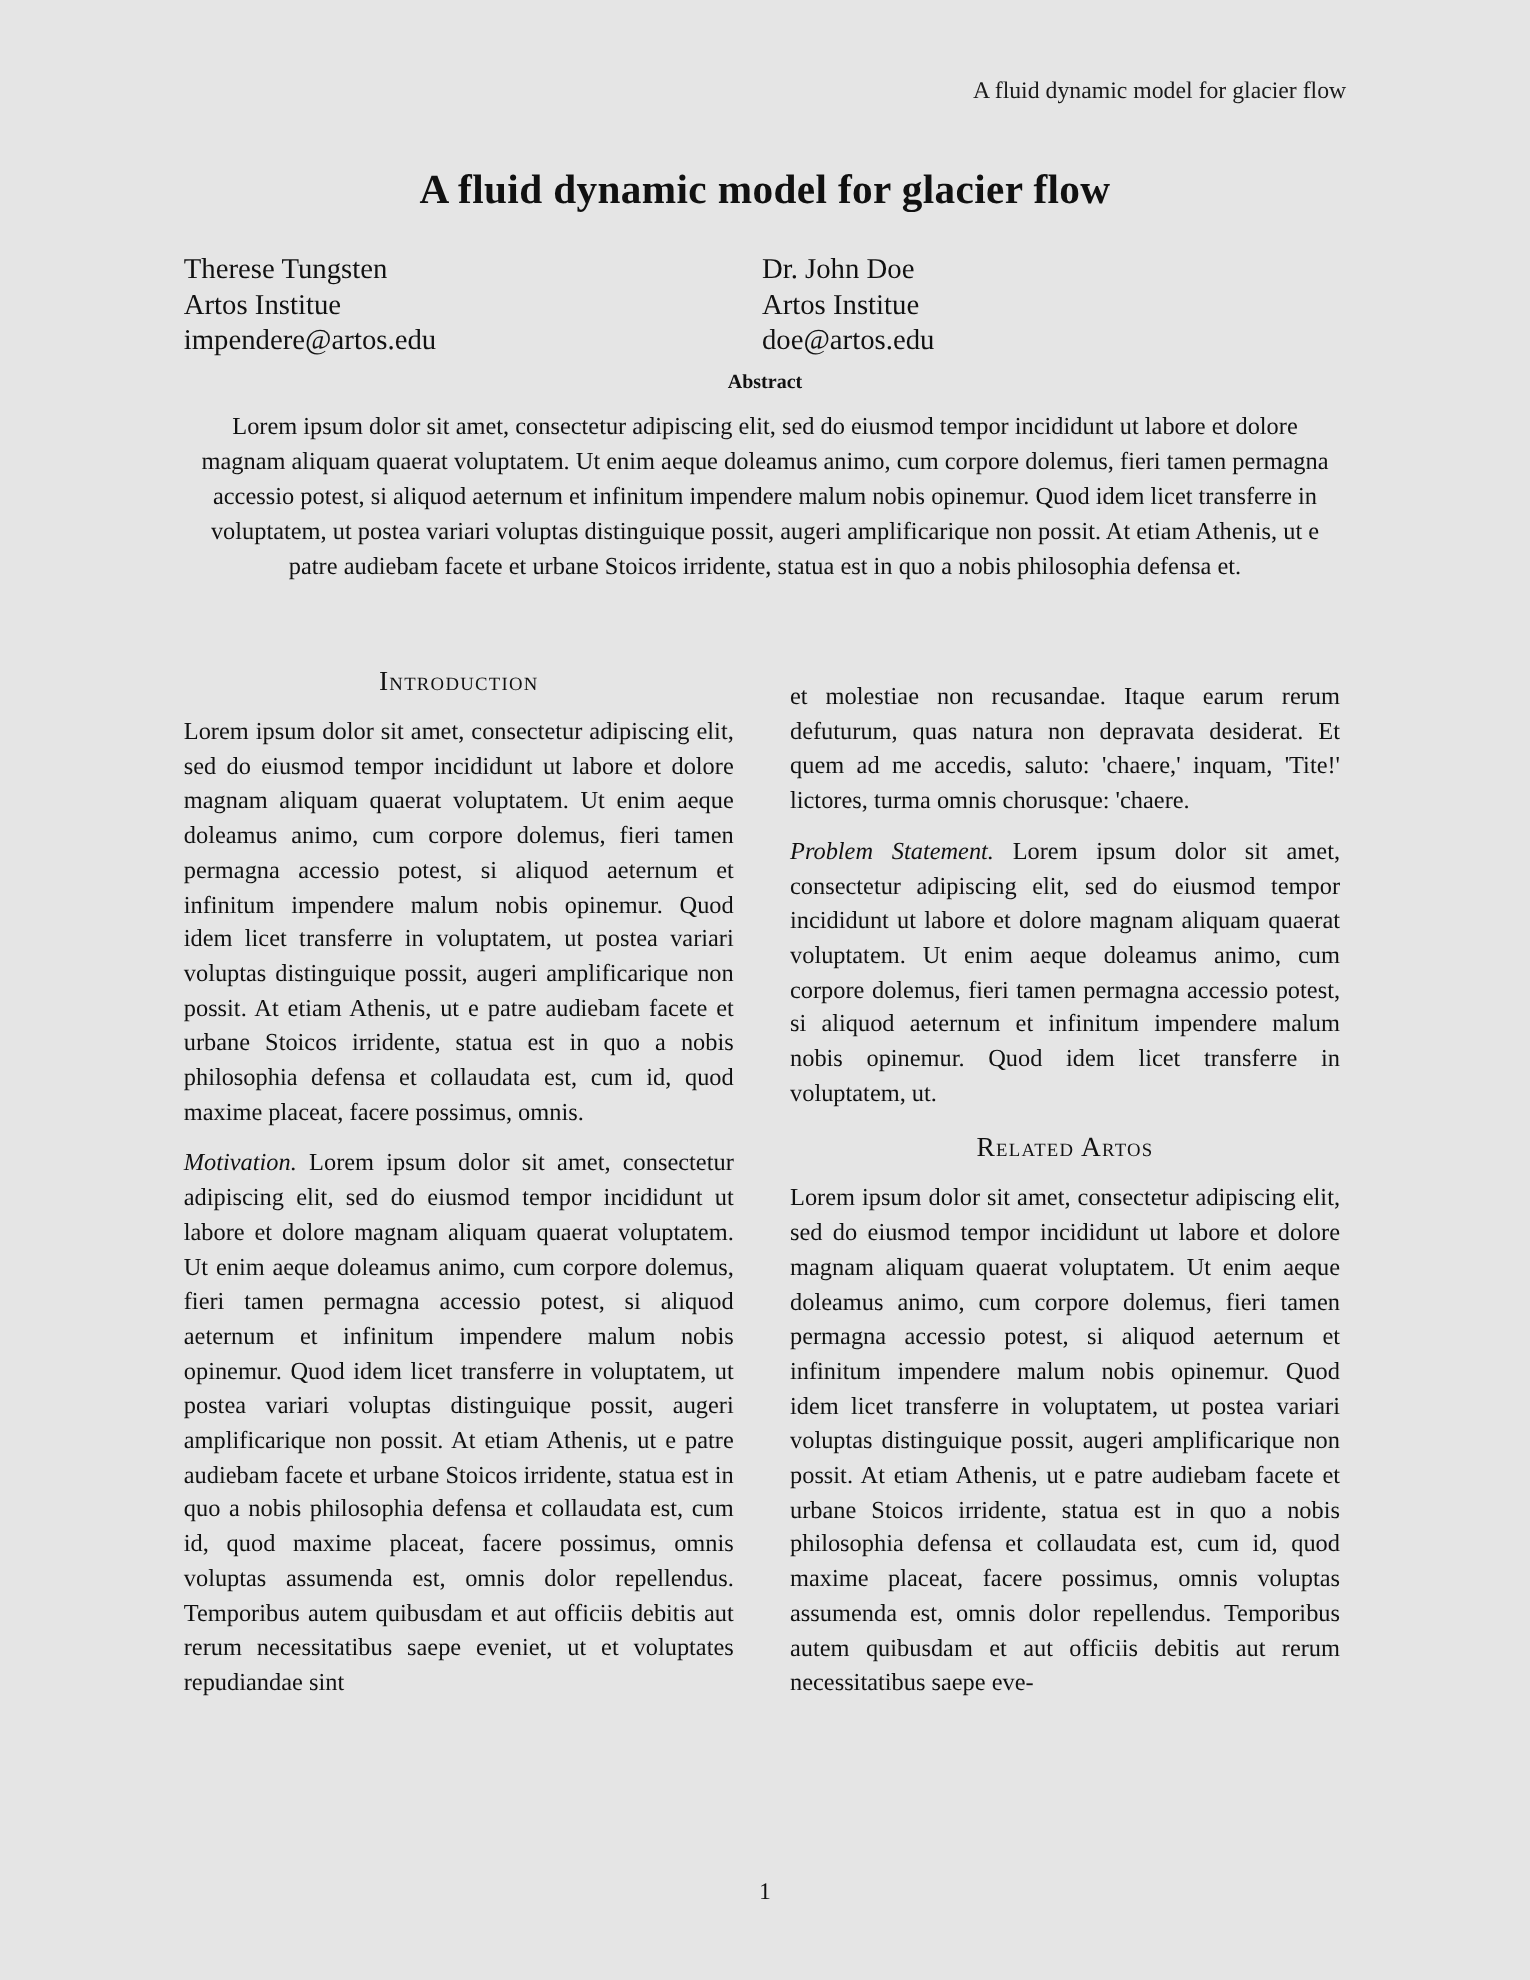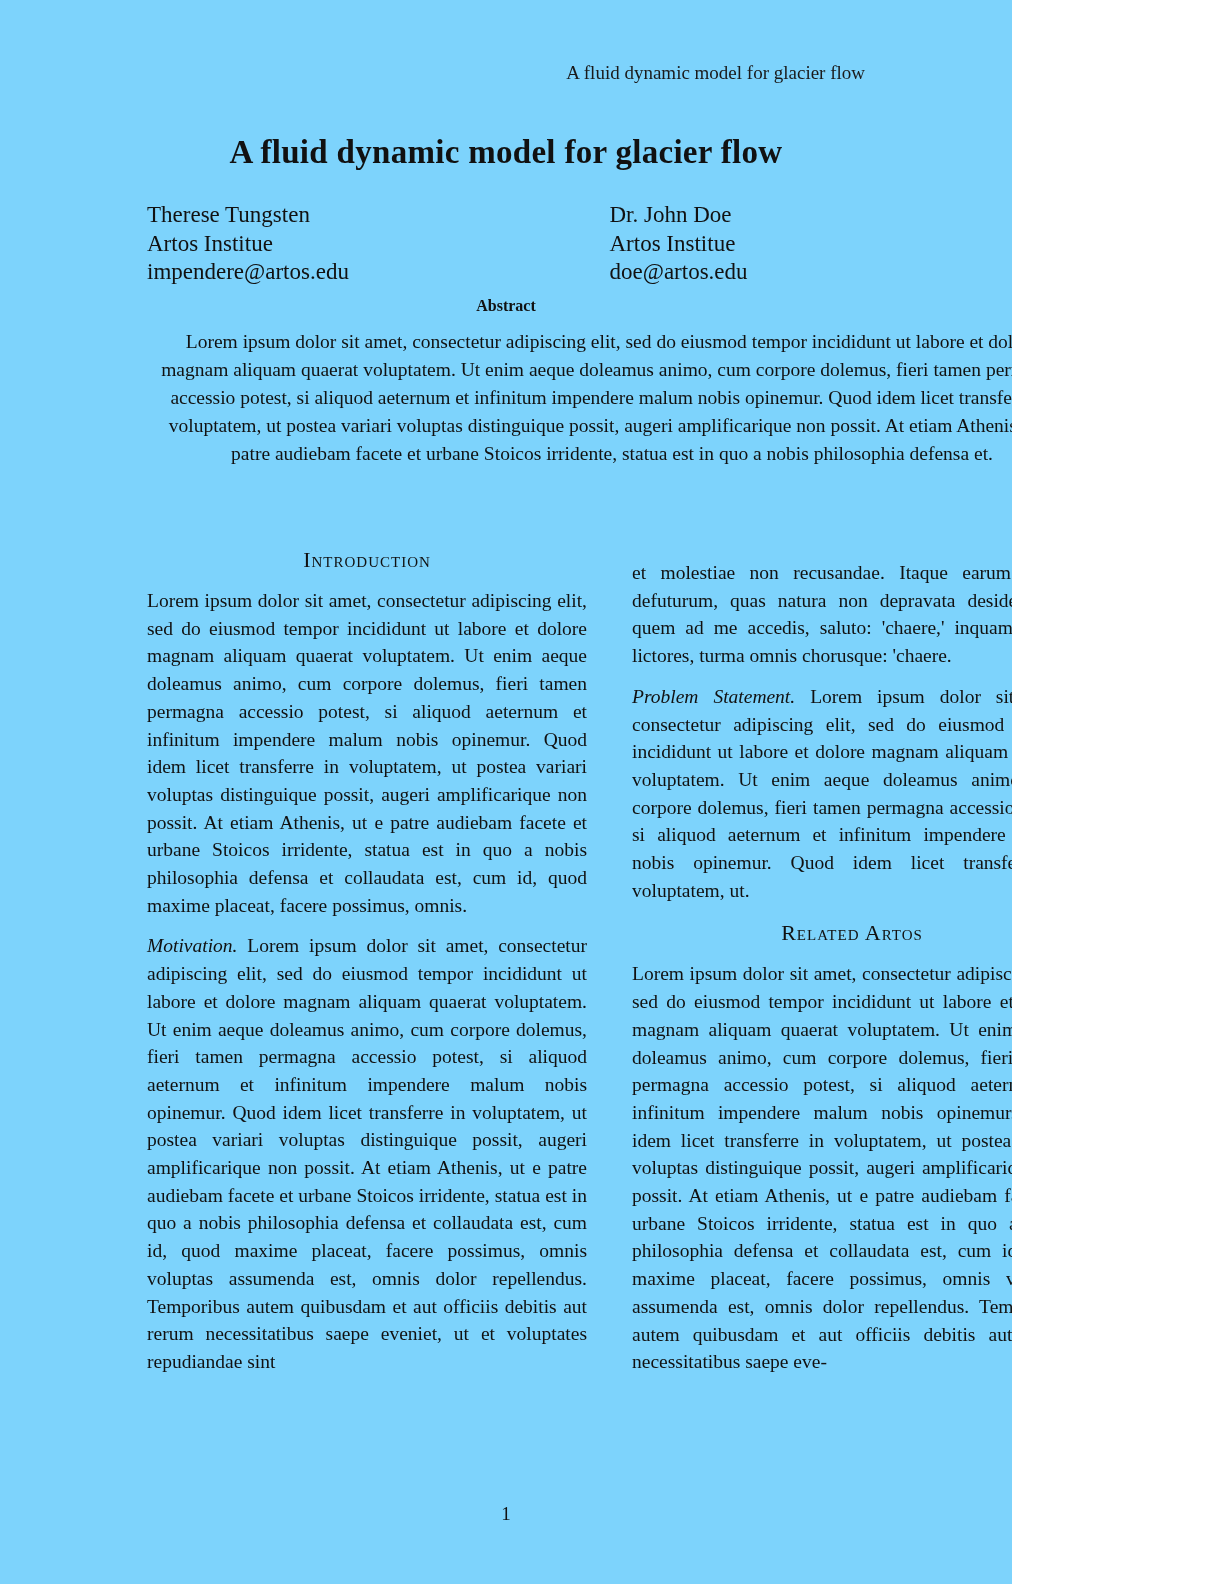--- a/index.html
+++ b/index.html
@@ -2,23 +2,23 @@
 <html lang="en"><head>
 <meta charset="utf-8">
 <style>
   html, body {
     margin: 0;
     padding: 0;
     background: #ffffff;
   }
   .page {
     position: relative;
-    width: 1012px;
+    width: 1224px;
     height: 1584px;
-    background: #7dd3fc;
+    background: #e5e5e5;
     color: #111111;
     font-family: "Liberation Serif", "DejaVu Serif", serif;
     overflow: hidden;
   }
   .running-header {
     position: absolute;
     top: 61px;
     right: 147px;
     font-size: 19px;
     line-height: 24px;
@@ -62,21 +62,21 @@
     position: absolute;
     top: 328px;
     left: 150px;
     width: 924px;
     text-align: center;
     font-size: 19.5px;
     line-height: 28px;
   }
   .columns {
     position: absolute;
-    top: 546px;
+    top: 531px;
     left: 147px;
     width: 925px;
     display: flex;
     gap: 45px;
   }
   .col {
     width: 440px;
     min-width: 0;
   }
   .section-heading {

